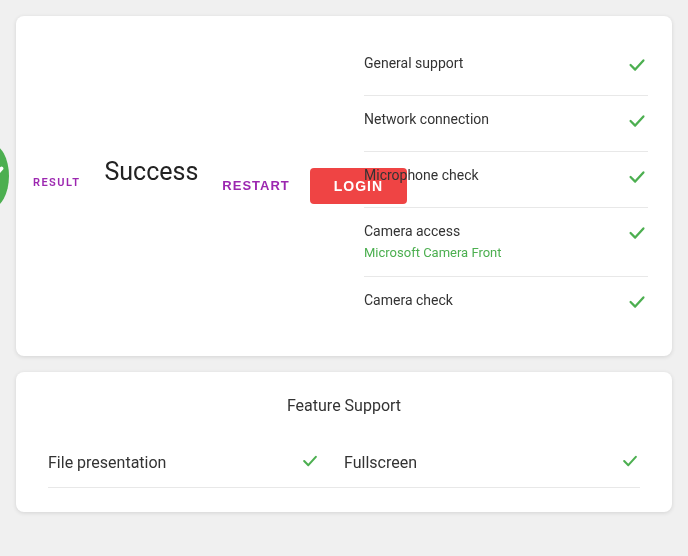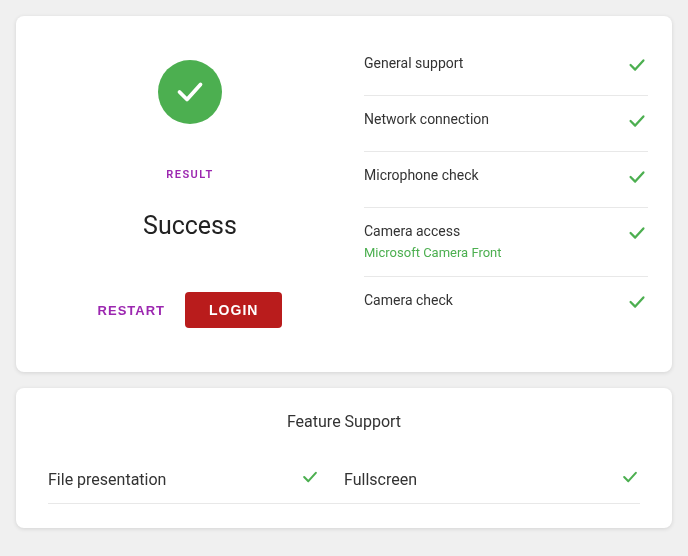--- a/index.html
+++ b/index.html
@@ -17,21 +17,21 @@
       padding: 24px;
       display: flex;
       flex-direction: row;
       gap: 0;
       box-shadow: 0 1px 4px rgba(0,0,0,0.12);
     }
 
     .left-panel {
       width: 300px;
       display: flex;
-      flex-direction: column;
+      flex-direction: row;
       align-items: center;
       justify-content: center;
       padding: 20px 30px;
       border-right: none;
       gap: 24px;
     }
 
     .check-circle {
       width: 64px;
       height: 64px;
@@ -76,21 +76,21 @@
       color: #9c27b0;
       font-size: 13px;
       font-weight: 600;
       letter-spacing: 1px;
       text-transform: uppercase;
       cursor: pointer;
       padding: 8px 0;
     }
 
     .login-btn {
-      background: #b91c1c;
+      background: #ef4444;
       color: #fff;
       border: none;
       border-radius: 4px;
       font-size: 14px;
       font-weight: 600;
       letter-spacing: 1px;
       text-transform: uppercase;
       padding: 10px 24px;
       cursor: pointer;
     }

